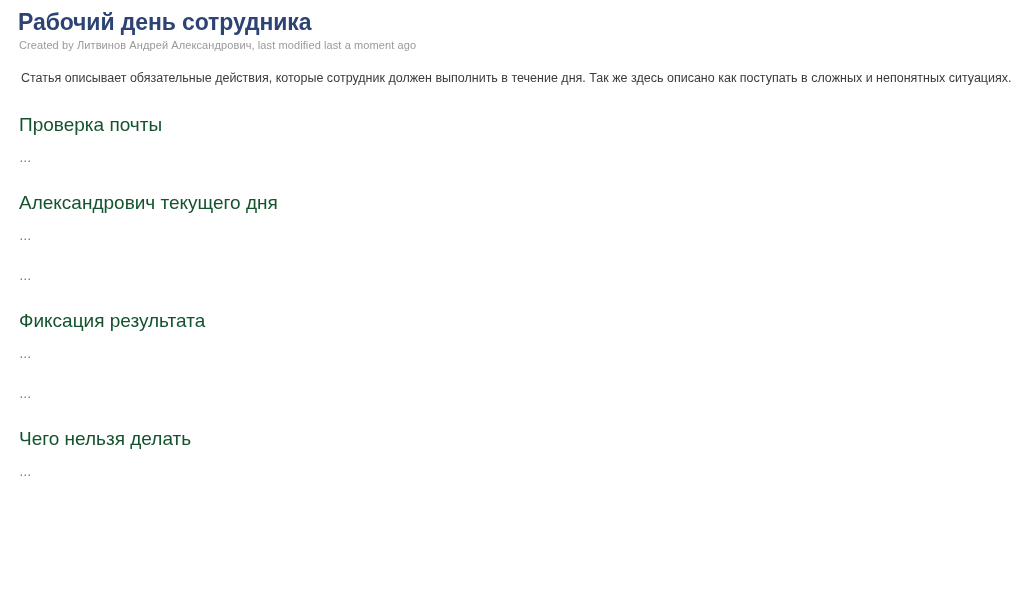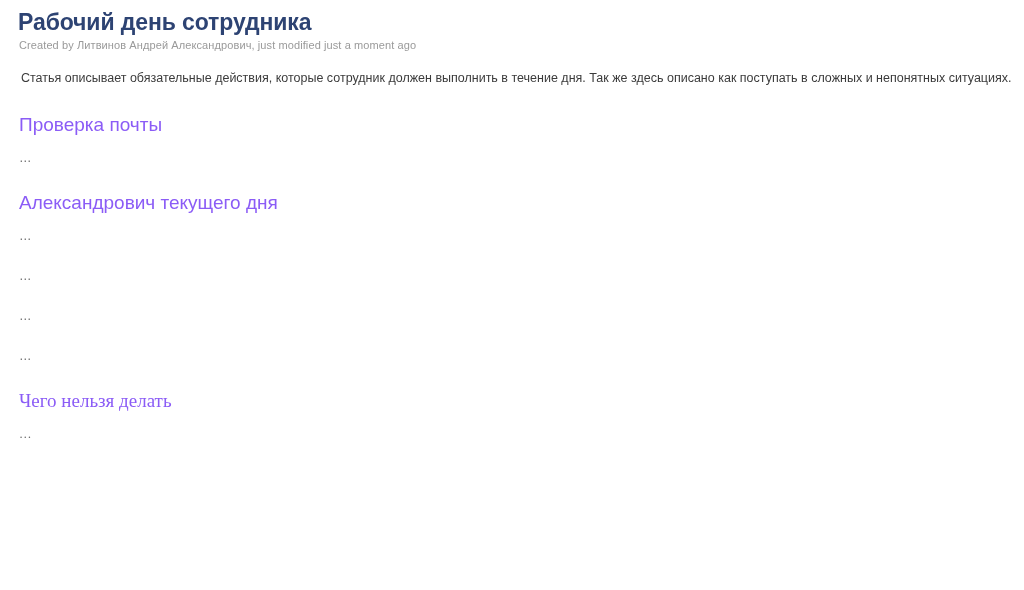--- a/index.html
+++ b/index.html
@@ -41,63 +41,63 @@
     line-height: 17px;
     color: #3b3b3b;
     margin: 0 0 26px 3px;
     white-space: nowrap;
   }
   .section {
     margin: 0 0 26px 0;
   }
   .section:last-child {
     margin-bottom: 10px;
-    font-family: Liberation Serif, serif;
   }
   .section-heading {
     font-size: 19px;
     line-height: 24px;
     font-weight: normal;
-    color: #8b5cf6;
+    color: #14532d;
     margin: 0 0 14px 1px;
   }
   .section-body {
     font-size: 12.5px;
     line-height: 14px;
     color: #6b6b6b;
     margin: 0 0 0 1px;
     letter-spacing: 0.5px;
   }
 </style>
 </head>
 <body>
 
 <div class="page">
 
   <h1 class="page-title">Рабочий день сотрудника</h1>
 
-  <div class="byline">Created by Литвинов Андрей Александрович, just modified just a moment ago</div>
+  <div class="byline">Created by Литвинов Андрей Александрович, last modified last a moment ago</div>
 
   <p class="intro">Статья описывает обязательные действия, которые сотрудник должен выполнить в течение дня. Так же здесь описано как поступать в сложных и непонятных ситуациях.</p>
 
   <div class="section">
     <h2 class="section-heading">Проверка почты</h2>
     <p class="section-body">…</p>
   </div>
 
   <div class="section">
     <h2 class="section-heading">Александрович текущего дня</h2>
     <p class="section-body">…</p>
   </div>
 
   <div class="section">
     <p class="section-body">…</p>
   </div>
 
   <div class="section">
+    <h2 class="section-heading">Фиксация результата</h2>
     <p class="section-body">…</p>
   </div>
 
   <div class="section">
     <p class="section-body">…</p>
   </div>
 
   <div class="section">
     <h2 class="section-heading">Чего нельзя делать</h2>
     <p class="section-body">…</p>

